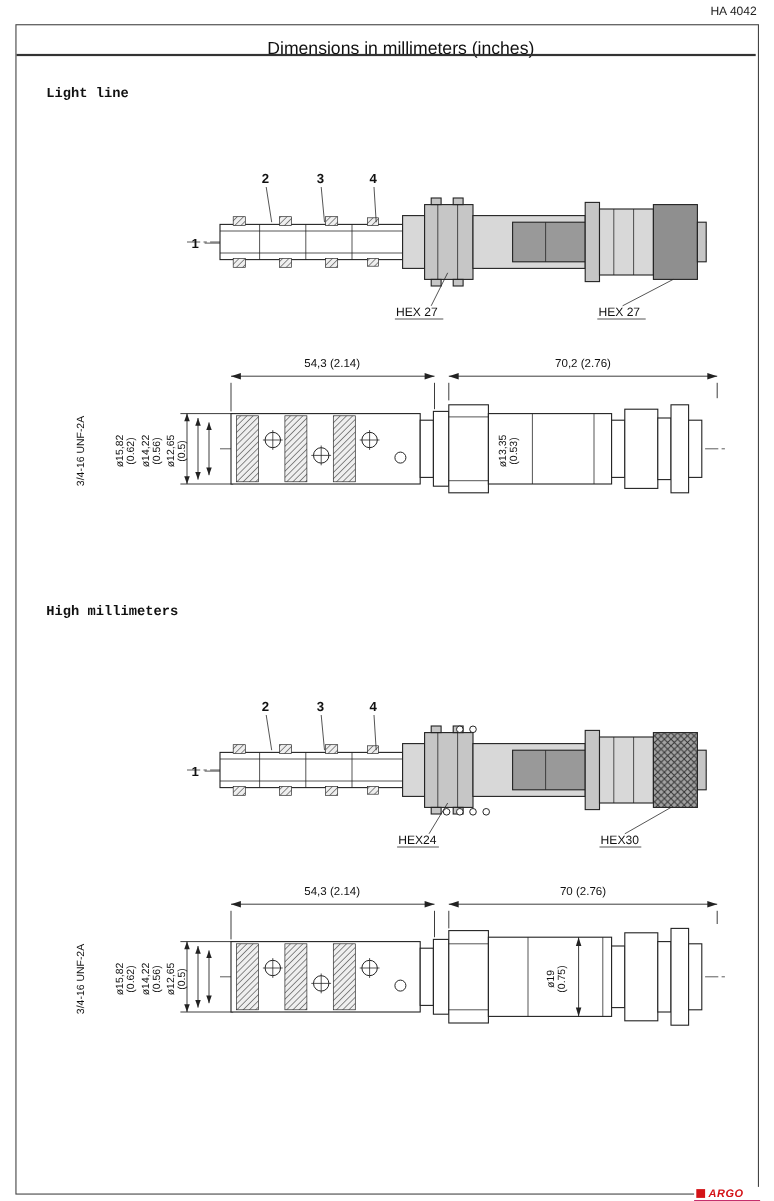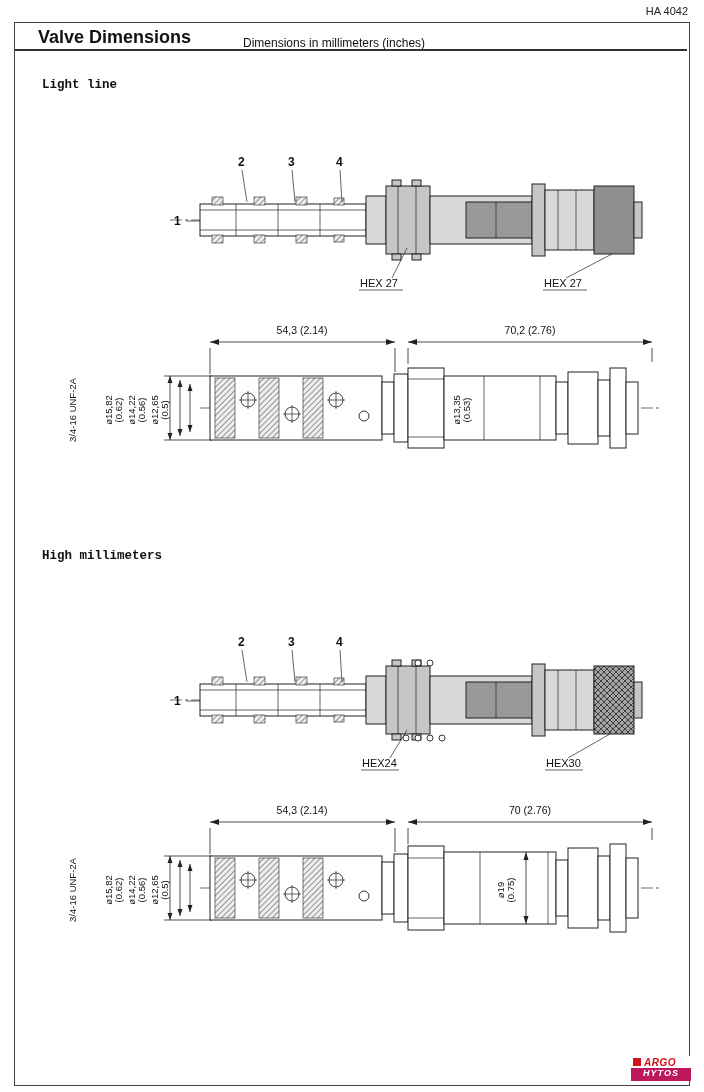--- a/index.html
+++ b/index.html
@@ -3,21 +3,21 @@
 <meta charset="utf-8">
 <style>
   html,body { margin:0; padding:0; background:#e9e9e9; }
   .page { position:relative; width:704px; height:1092px; background:#ffffff;
           font-family:"Liberation Sans", sans-serif; color:#111; overflow:hidden;
           margin:0 auto; }
   .frame { position:absolute; left:14px; top:22px; width:674px; height:1062px;
            border:1.5px solid #444; }
   .doc-number { position:absolute; top:5px; right:16px; font-size:11px; color:#222; }
   .page-title { position:absolute; left:38px; top:27px; font-size:18px; font-weight:bold; }
-  .page-subtitle { position:absolute; left:243px; top:36px; font-size:12px; }
+  .page-subtitle { position:absolute; left:243px; top:36px; font-size:16px; }
   .header-divider { position:absolute; left:15px; top:49px; width:672px; height:2px; background:#333; }
   .section-label { position:absolute; font-size:12.5px; font-weight:bold;font-family:Liberation Mono, monospace; }
   .lbl-light { left:42px; top:78px; }
   .lbl-high { left:42px; top:549px; }
   svg.drawing { position:absolute; overflow:visible; }
   .cs1 { left:166px; top:150px; }
   .dv1 { left:52px;  top:318px; }
   .cs2 { left:166px; top:630px; }
   .dv2 { left:52px;  top:798px; }
   
@@ -31,21 +31,21 @@
   .dimline { stroke:#222; stroke-width:0.8; fill:none; }
   .arrow { fill:#222; stroke:none; }
   text { font-family:"Liberation Sans", sans-serif; fill:#111; }
   .num    { font-size:12px; font-weight:bold; }
   .dimtxt { font-size:10.5px; }
   .rot    { font-size:9.5px; }
   .hexlbl { font-size:11px; }
   .psym   { fill:#ffffff; stroke:#222; stroke-width:0.9; }
   
   .logo { position:absolute; right:13px; top:1056px; width:60px; }
-  .logo-top { display:flex; align-items:center; gap:3px; background:#fff; height:12px; padding-left:2px; }
+  .logo-top { display:flex; align-items:center; gap:3px; background:#fff; height:12px; padding-left:2px;margin-top:23px; }
   .logo-sq { width:8px; height:8px; background:#d41317; }
   .logo-argo { color:#d41317; font-weight:bold; font-style:italic; font-size:10px; letter-spacing:0.5px; }
   .logo-bottom { background:#be185d; height:13px; display:flex; align-items:flex-start; justify-content:center; }
   .logo-hytos { color:#fff; font-weight:bold; font-style:italic; font-size:9px; letter-spacing:1px; }
 </style>
 </head>
 <body>
 
 <div class="page">
 
@@ -57,21 +57,20 @@
       </pattern>
       <pattern id="xhatchP" width="6" height="6" patternUnits="userSpaceOnUse">
         <rect width="6" height="6" fill="#a3a3a3"></rect>
         <path d="M0,0 L6,6 M6,0 L0,6" stroke="#333" stroke-width="0.9"></path>
       </pattern>
     </defs>
   </svg>
 
   <div class="doc-number">HA 4042</div>
   <div class="frame"></div>
-  <div class="page-title">Valve Dimensions</div>
   <div class="page-subtitle">Dimensions in millimeters (inches)</div>
   <div class="header-divider"></div>
 
   <div class="section-label lbl-light">Light line</div>
   <div class="section-label lbl-high">High millimeters</div>
 
   <svg class="drawing cs1" width="480" height="150" viewBox="0 0 480 150">
     <line class="cl" x1="4" y1="70" x2="476" y2="70"></line>
 
     <g>

